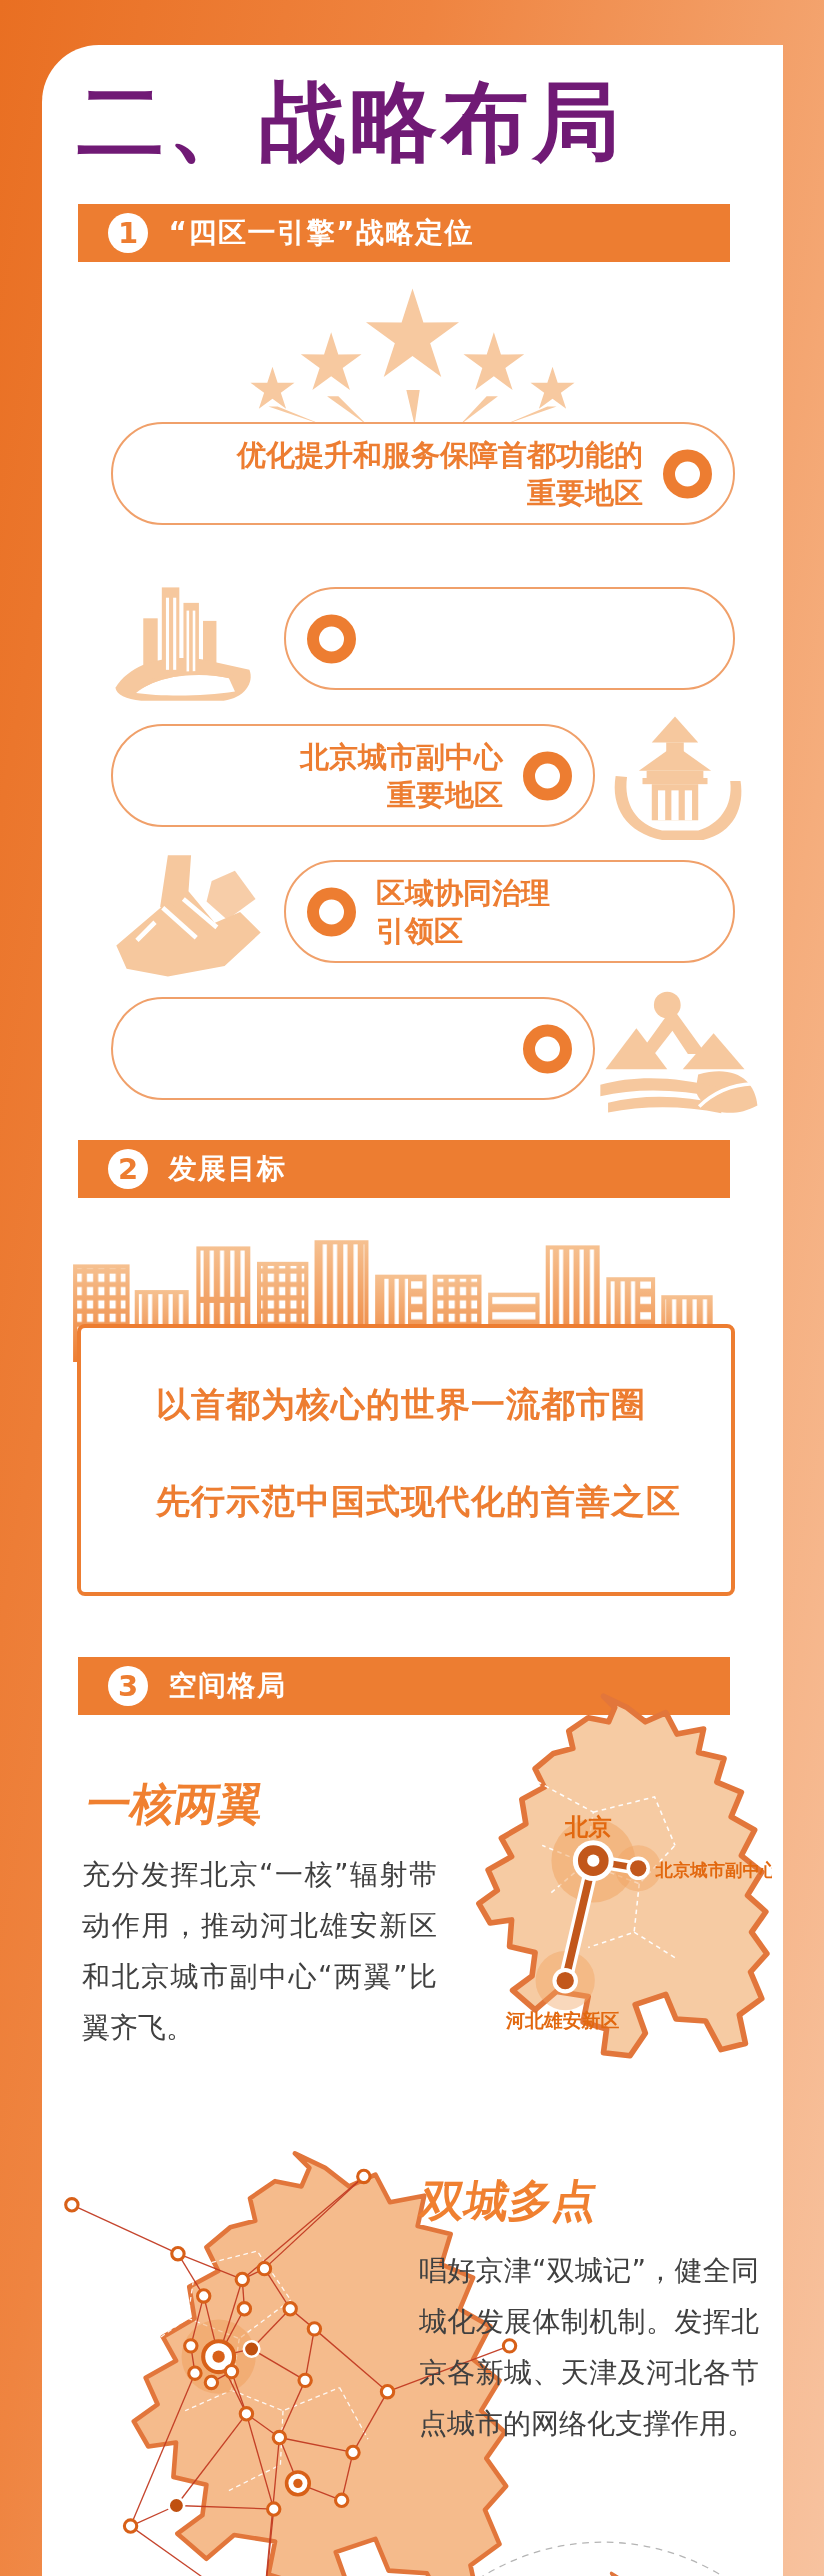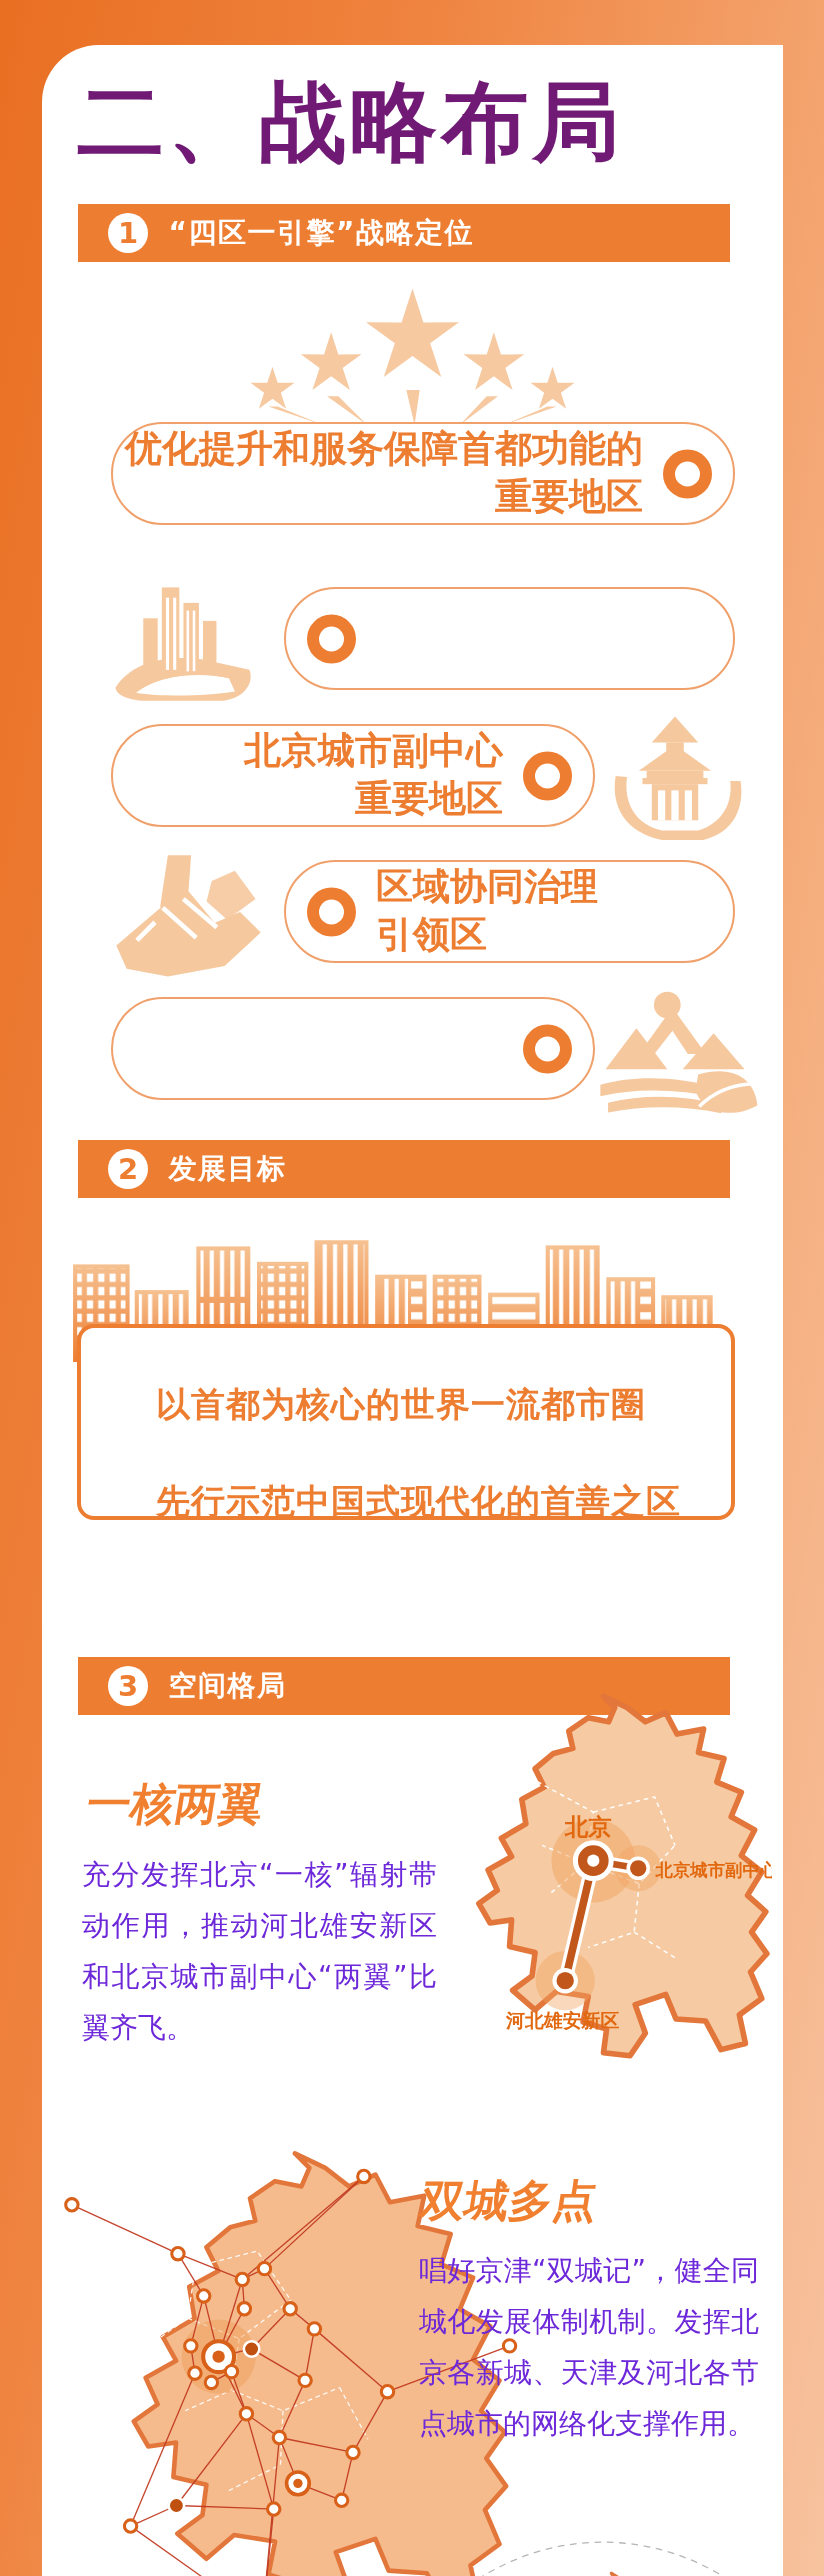--- a/index.html
+++ b/index.html
@@ -10,26 +10,26 @@
   }
   .card{position:absolute;left:42px;top:45px;width:741px;height:3958px;background:#ffffff;border-radius:57px 0 57px 0;}
   .abs{position:absolute;}
   .page-title{left:77px;top:64px;font-size:87px;font-weight:900;color:#701a75;letter-spacing:4.1px;white-space:nowrap;}
   .banner{left:78px;width:652px;height:58px;background:#ED7D31;display:flex;align-items:center;gap:20.6px;padding-left:30px;box-sizing:border-box;}
   .numcirc{width:40px;height:40px;background:#fff;border-radius:50%;color:#ED7D31;font-weight:900;font-size:29px;display:flex;align-items:center;justify-content:center;flex:0 0 auto;}
   .btext{color:#fff;font-weight:900;font-size:28px;letter-spacing:1.5px;white-space:nowrap;}
   .pill{position:absolute;border:2.1px solid #F0A06A;border-radius:57px;height:103px;box-sizing:border-box;background:#fff;}
   .ring{position:absolute;top:50%;transform:translateY(-50%);width:49px;height:49px;border-radius:50%;border:12.4px solid #ED7D31;box-sizing:border-box;background:#fff;}
   .ring.r{right:20.6px;} .ring.l{left:20.6px;}
-  .ptext{position:absolute;top:50%;transform:translateY(-50%);color:#ED7D31;font-weight:900;font-size:37px;line-height:1.32;white-space:nowrap;}
+  .ptext{position:absolute;top:50%;transform:translateY(-50%);color:#ED7D31;font-weight:900;font-size:29px;line-height:1.32;white-space:nowrap;}
   .ptext.r{right:90px;text-align:right;} .ptext.l{left:90px;text-align:left;}
-  .goalbox{left:77px;top:1324px;width:658px;height:196px;background:#fff;border:4.6px solid #ED7D31;border-radius:17px;box-sizing:border-box;}
+  .goalbox{left:77px;top:1324px;width:658px;height:272px;background:#fff;border:4.6px solid #ED7D31;border-radius:8px;box-sizing:border-box;}
   .goalline{position:absolute;left:75px;color:#ED7D31;font-weight:900;font-size:34px;letter-spacing:1px;white-space:nowrap;}
   .subhead{font-size:44px;font-weight:900;color:#F08030;transform:skewX(-9deg);white-space:nowrap;}
-  .bodytext{font-size:28px;color:#6d28d9;line-height:1.82;text-align:justify;}
+  .bodytext{font-size:28px;color:#404040;line-height:1.82;text-align:justify;}
   svg text{font-family:"DejaVu Sans","Liberation Sans",sans-serif;}
 </style>
 </head>
 <body>
 
 <div class="card"></div>
 
 <div class="abs page-title">二、战略布局</div>
 
 <div class="abs banner" style="top:204px;">

